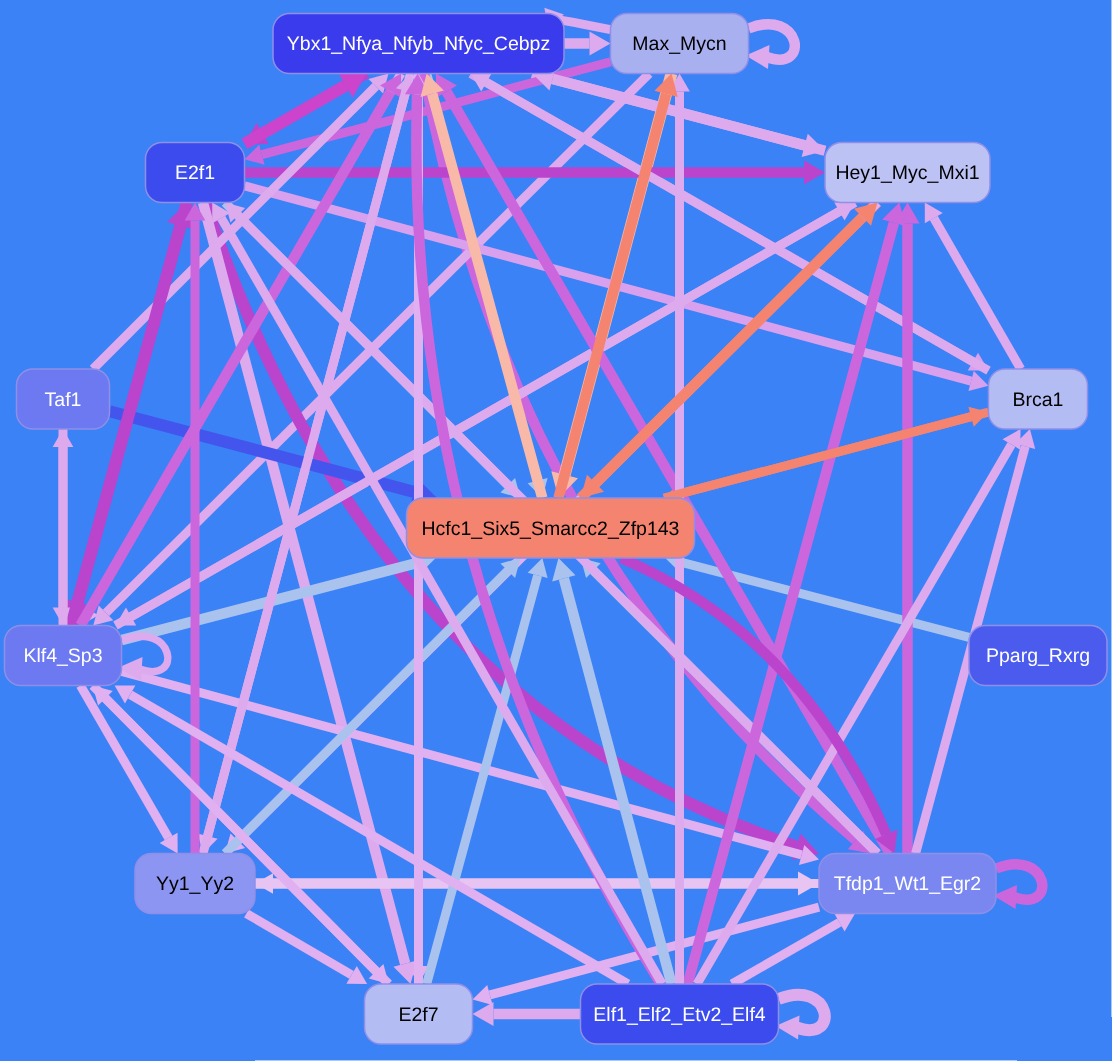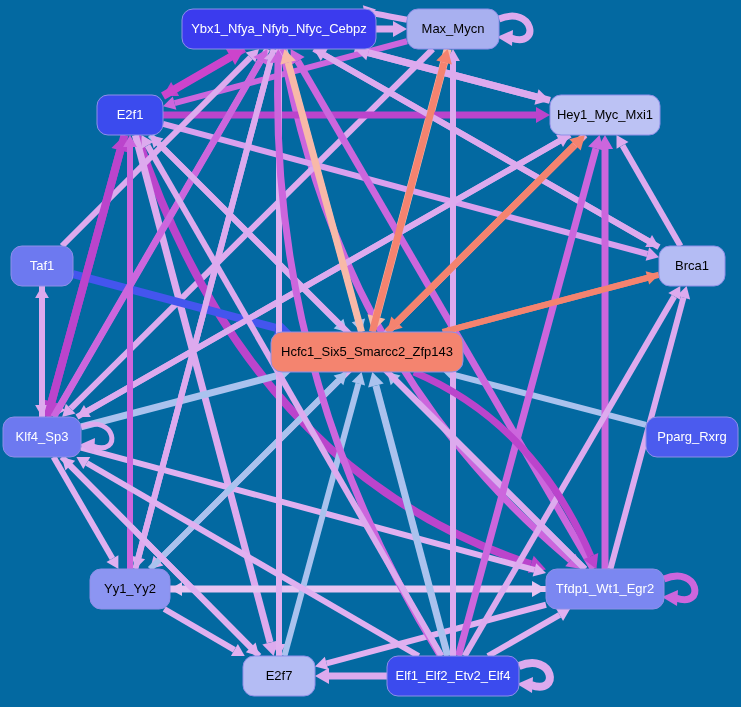--- a/index.html
+++ b/index.html
@@ -10,21 +10,21 @@
   body {
     width: 741px;
     height: 707px;
     font-family: "Liberation Sans", sans-serif;
     overflow: hidden;
   }
   #graph-root {
     position: relative;
     width: 741px;
     height: 707px;
-    background: #0369a1;
+    background: #3b82f6;
   }
   svg#network-svg {
     position: absolute;
     left: 0;
     top: 0;
     width: 741px;
     height: 707px;
     display: block;
   }
   .node-rect {

